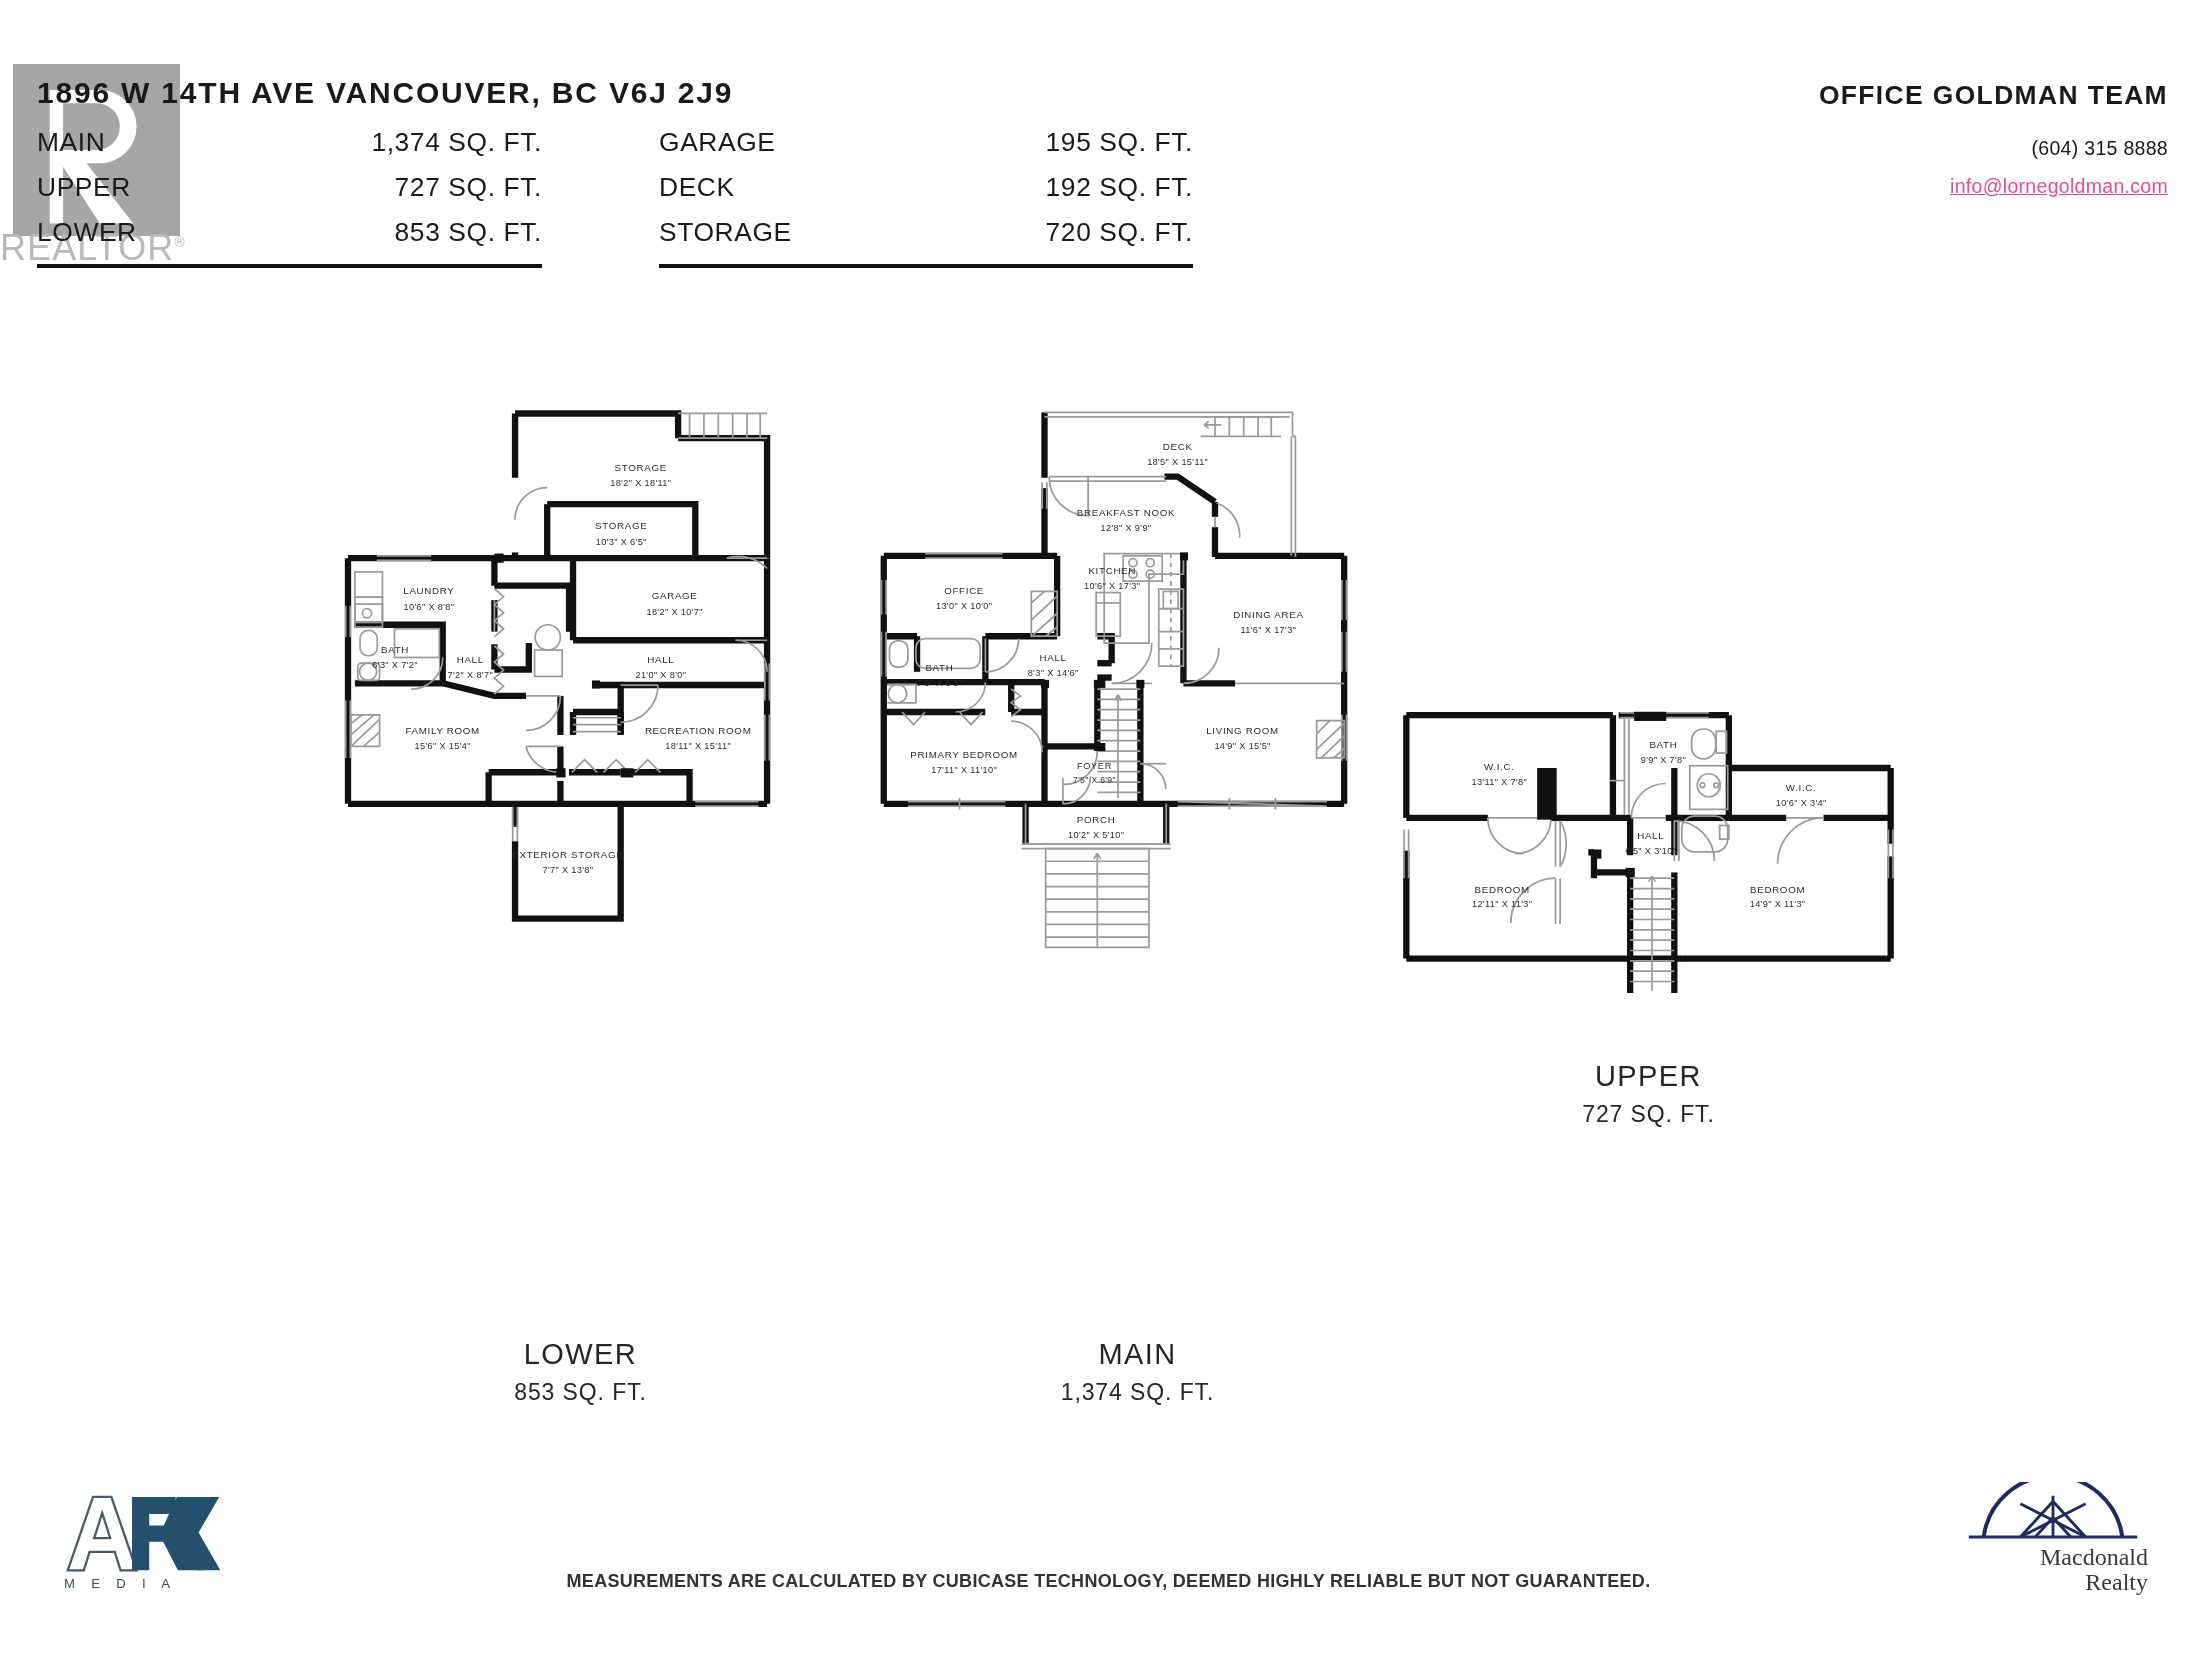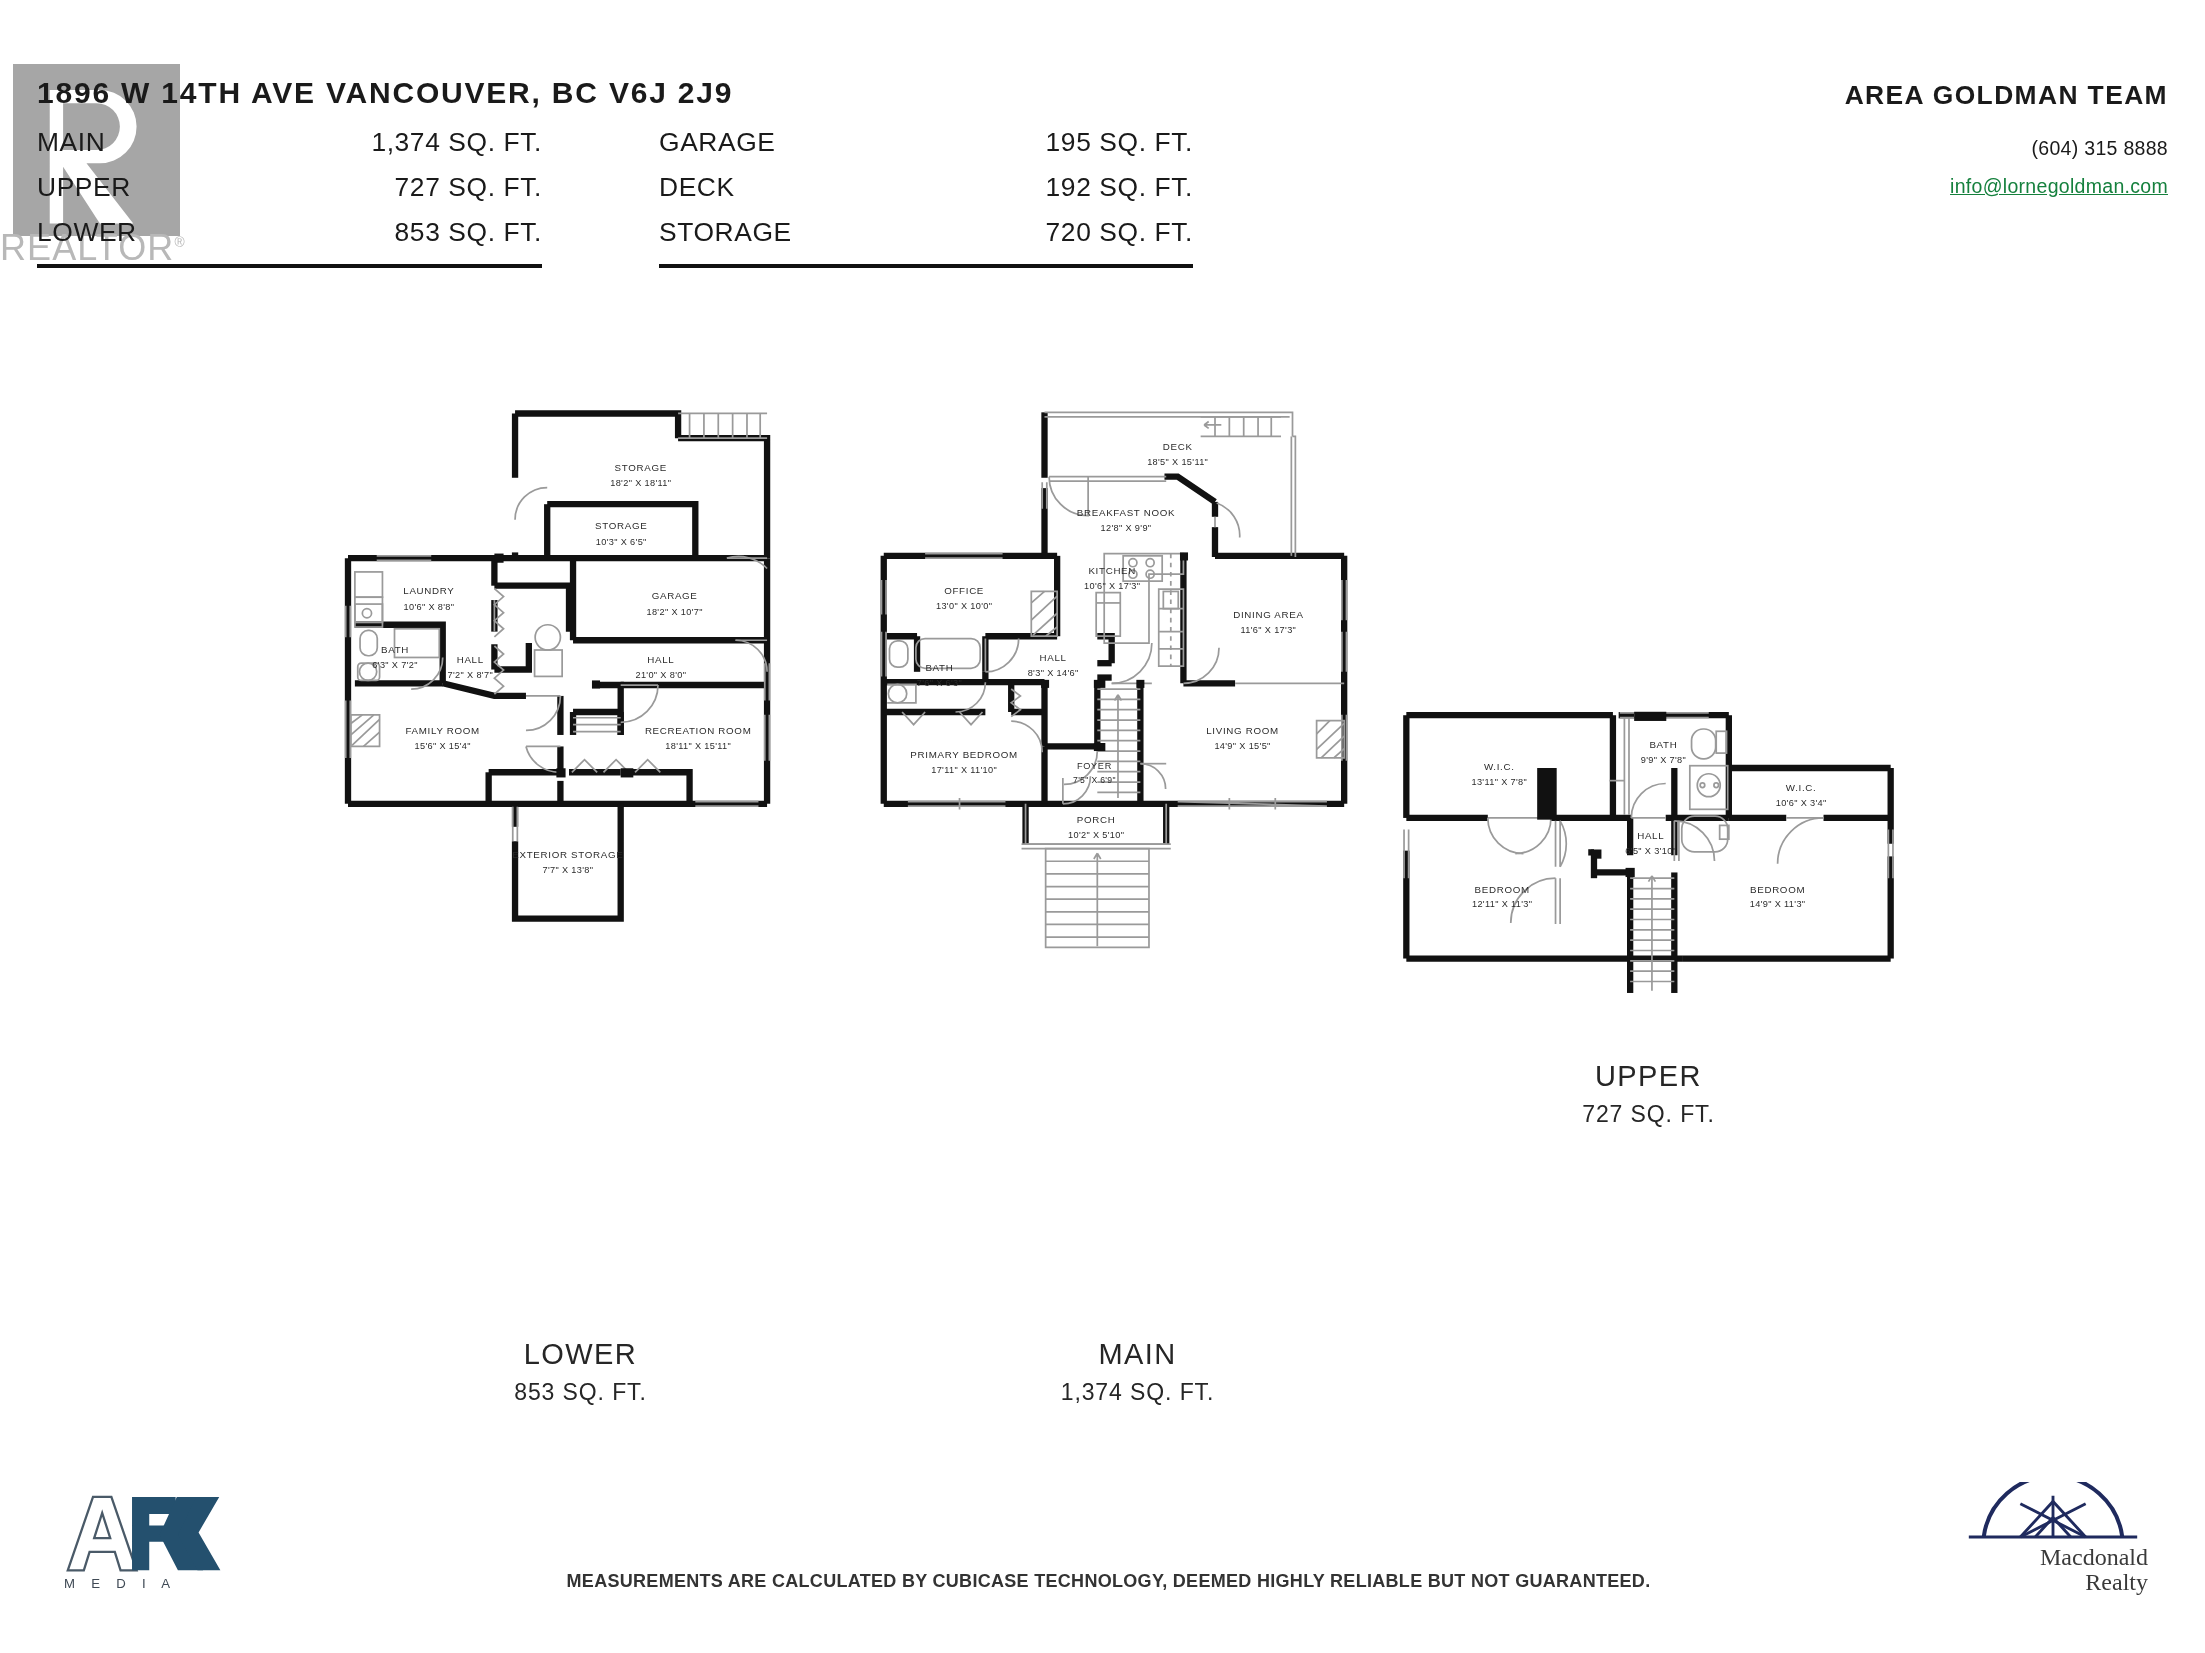--- a/index.html
+++ b/index.html
@@ -59,21 +59,21 @@
     font-size:26.4px;font-weight:bold;letter-spacing:1.4px;white-space:nowrap;
     text-align:right;
   }
   #brand-phone{
     right:37px;top:137px;
     font-size:19.5px;letter-spacing:0.3px;white-space:nowrap;text-align:right;
   }
   #brand-email{
     right:37px;top:175px;
     font-size:19.5px;letter-spacing:0.3px;white-space:nowrap;text-align:right;
-    text-decoration:underline;color:#15803d;
+    text-decoration:underline;color:#ec4899;
   }
 
   
   .plan{position:absolute;}
   .plan svg{display:block;}
 
   .floor-label{
     position:absolute;text-align:center;white-space:nowrap;
   }
   .floor-label .fl-name{font-size:29px;letter-spacing:1.4px;color:#262626;}
@@ -134,21 +134,21 @@
     <span class="stat-label">DECK</span>
     <span class="stat-value">192 SQ. FT.</span>
   </div>
   <div class="stat-row">
     <span class="stat-label">STORAGE</span>
     <span class="stat-value">720 SQ. FT.</span>
   </div>
   <div class="stat-rule"></div>
 </div>
 
-<div class="abs" id="brand-name">AREA GOLDMAN TEAM</div>
+<div class="abs" id="brand-name">OFFICE GOLDMAN TEAM</div>
 <div class="abs" id="brand-phone">(604) 315 8888</div>
 <div class="abs" id="brand-email">info@lornegoldman.com</div>
 
 <div class="plan" id="plan-lower" style="left:322px;top:402px;width:517px;height:930px;">
 <svg width="517" height="930" viewBox="0 0 900 1620" xmlns="http://www.w3.org/2000/svg">
   <g fill="none" stroke="#111111" stroke-width="11">
 
     <path d="M336 20 L620 20 L620 63"></path>
     <path d="M336 20 L336 132"></path>
     <path d="M336 262 L336 272"></path>

